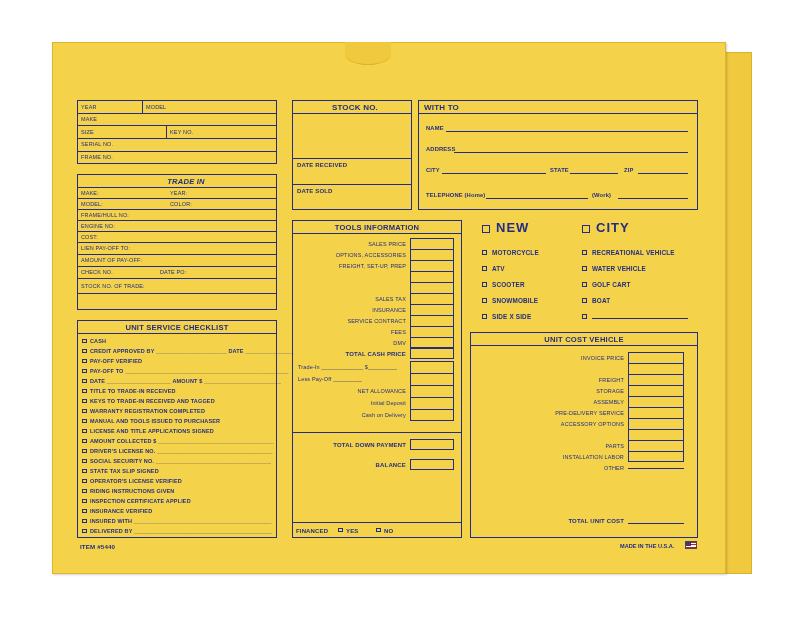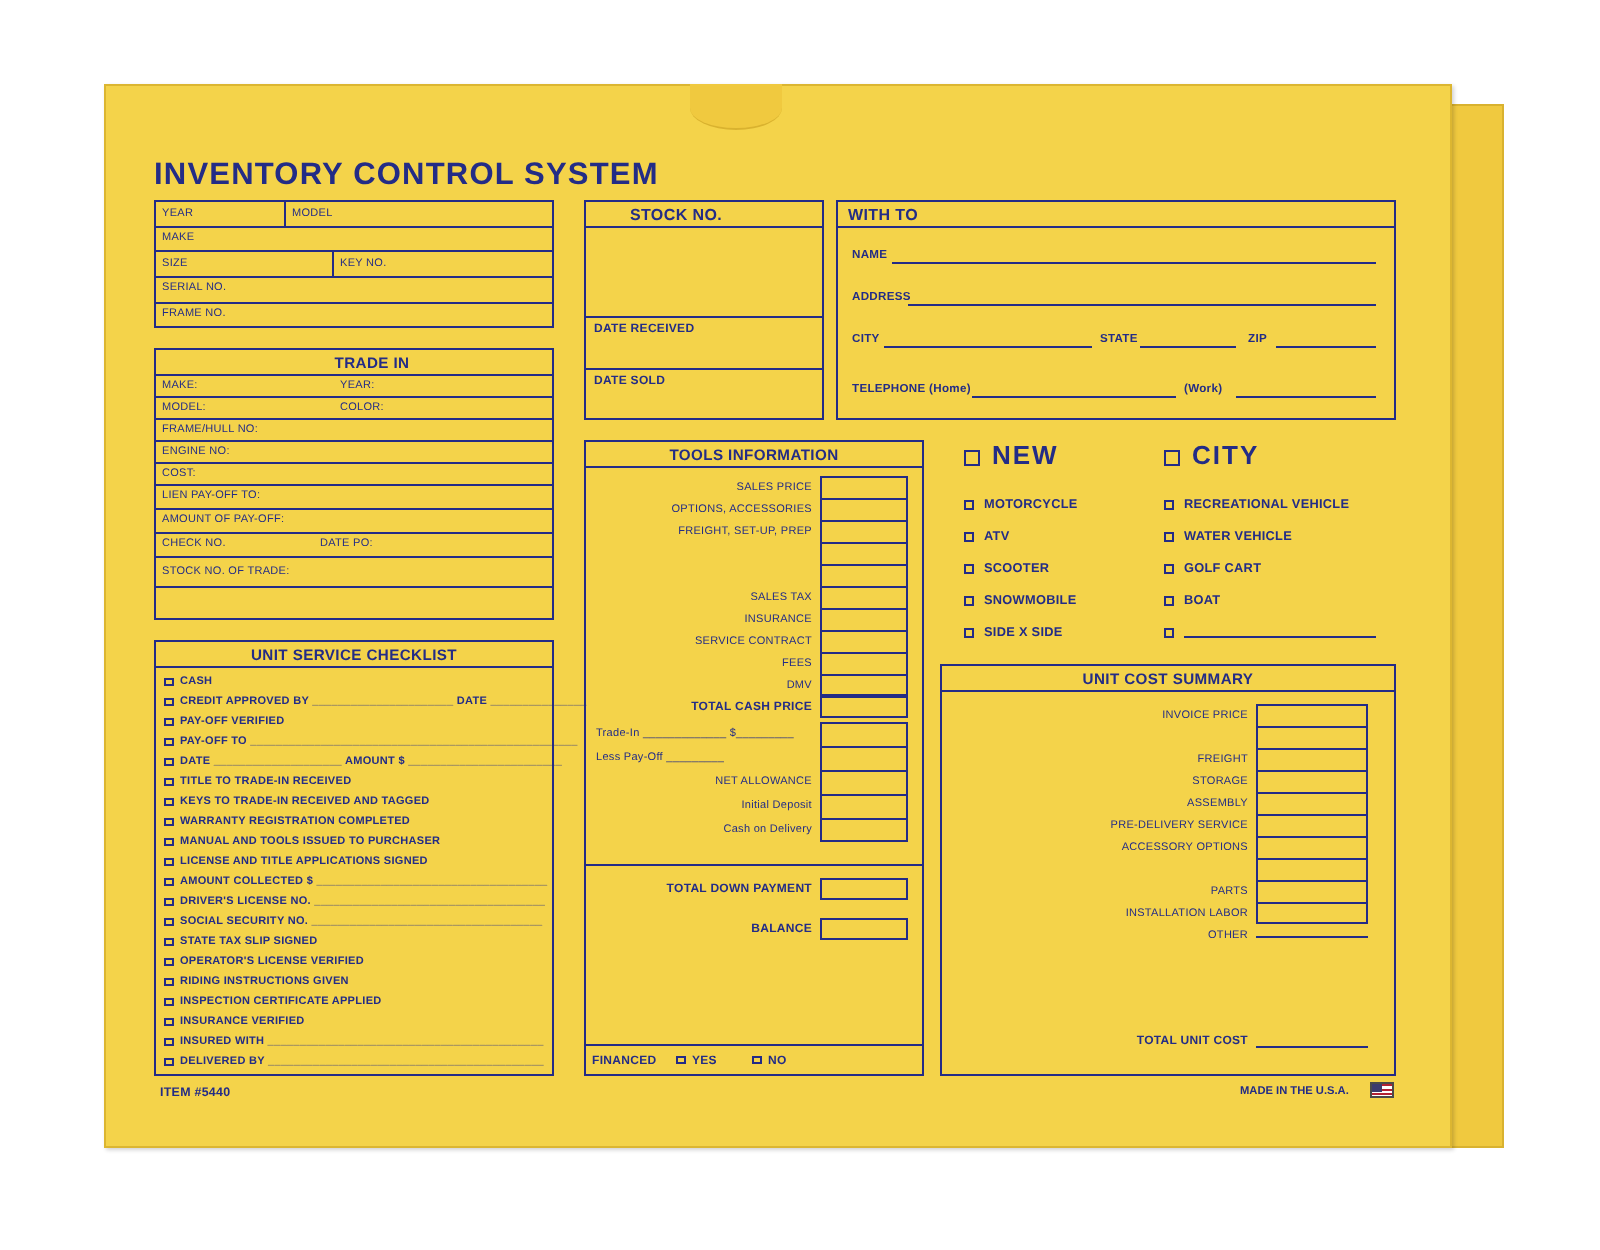--- a/index.html
+++ b/index.html
@@ -141,41 +141,40 @@
 <body>
 
 <div id="stage">
 
   <div class="sheet-back"></div>
   <div class="sheet-front"></div>
   <div class="notch"></div>
 
   <div class="form">
 
-    <div class="title">INVENTORY CONTROL SYSTEM</div>
 
     <div class="bx" style="left:7px; top:30px; width:200px; height:64px;"></div>
     <div class="hline" style="left:7px; top:42.5px; width:200px;"></div>
     <div class="hline" style="left:7px; top:55px; width:200px;"></div>
     <div class="hline" style="left:7px; top:67.5px; width:200px;"></div>
     <div class="hline" style="left:7px; top:80.5px; width:200px;"></div>
     <div class="vline" style="left:72px; top:30px; height:12.5px;"></div>
     <div class="vline" style="left:96px; top:55px; height:12.5px;"></div>
 
     <div class="lbl" style="left:11px; top:33.5px;">YEAR</div>
     <div class="lbl" style="left:76px; top:33.5px;">MODEL</div>
     <div class="lbl" style="left:11px; top:46px;">MAKE</div>
     <div class="lbl" style="left:11px; top:58.5px;">SIZE</div>
     <div class="lbl" style="left:100px; top:58.5px;">KEY NO.</div>
     <div class="lbl" style="left:11px; top:71px;">SERIAL NO.</div>
     <div class="lbl" style="left:11px; top:84px;">FRAME NO.</div>
 
     <div class="bx" style="left:7px; top:104px; width:200px; height:136px;"></div>
     <div class="hline" style="left:7px; top:117px; width:200px;"></div>
-    <div class="hdr" style="position:absolute; left:7px; top:107px; width:218px;">TRADE IN</div>
+    <div class="hdr" style="position:absolute; left:7px; top:107px; width:218px;font-style:italic;">TRADE IN</div>
 
     <div class="hline" style="left:7px; top:128px; width:200px;"></div>
     <div class="hline" style="left:7px; top:139px; width:200px;"></div>
     <div class="hline" style="left:7px; top:150px; width:200px;"></div>
     <div class="hline" style="left:7px; top:161px; width:200px;"></div>
     <div class="hline" style="left:7px; top:172px; width:200px;"></div>
     <div class="hline" style="left:7px; top:184px; width:200px;"></div>
     <div class="hline" style="left:7px; top:196px; width:200px;"></div>
     <div class="hline" style="left:7px; top:208px; width:200px;"></div>
     <div class="hline" style="left:7px; top:223px; width:200px;"></div>
@@ -254,21 +253,21 @@
     <div class="cb" style="left:12px; top:448.5px;"></div>
     <div class="lbl b" style="left:20px; top:448px;">INSURED WITH ___________________________________________</div>
 
     <div class="cb" style="left:12px; top:458.5px;"></div>
     <div class="lbl b" style="left:20px; top:458px;">DELIVERED BY ___________________________________________</div>
 
     <div class="lbl b" style="left:10px; top:473px; font-size:6.2px;">ITEM #5440</div>
 
     <div class="bx" style="left:222px; top:30px; width:120px; height:110px;"></div>
     <div class="hline" style="left:222px; top:43px; width:120px;"></div>
-    <div class="hdr" style="position:absolute; left:228px; top:33px; width:80px; text-align:center; font-size:8px;">STOCK NO.</div>
+    <div class="hdr" style="position:absolute; left:228px; top:33px; width:80px; text-align:right; font-size:8px;">STOCK NO.</div>
     <div class="hline" style="left:222px; top:88px; width:120px;"></div>
     <div class="hline" style="left:222px; top:114px; width:120px;"></div>
     <div class="lbl b" style="left:227px; top:92px; font-size:6px;">DATE RECEIVED</div>
     <div class="lbl b" style="left:227px; top:118px; font-size:6px;">DATE SOLD</div>
 
     <div class="bx" style="left:348px; top:30px; width:280px; height:110px;"></div>
     <div class="hline" style="left:348px; top:43px; width:280px;"></div>
     <div class="hdr" style="position:absolute; left:354px; top:33px; width:80px; text-align:left; font-size:8px;">WITH TO</div>
 
     <div class="lbl b" style="left:356px; top:55px; font-size:5.8px;">NAME</div>
@@ -365,21 +364,21 @@
     <div class="lbl b" style="left:522px; top:195px; font-size:6.4px;">WATER VEHICLE</div>
     <div class="cb" style="left:512px; top:212px;"></div>
     <div class="lbl b" style="left:522px; top:211px; font-size:6.4px;">GOLF CART</div>
     <div class="cb" style="left:512px; top:228px;"></div>
     <div class="lbl b" style="left:522px; top:227px; font-size:6.4px;">BOAT</div>
     <div class="cb" style="left:512px; top:244px;"></div>
     <div class="rule" style="left:522px; top:248px; width:96px;"></div>
 
     <div class="bx" style="left:400px; top:262px; width:228px; height:206px;"></div>
     <div class="hline" style="left:400px; top:275px; width:228px;"></div>
-    <div class="hdr" style="position:absolute; left:400px; top:265px; width:228px;">UNIT COST SUMMARY</div>
+    <div class="hdr" style="position:absolute; left:400px; top:265px; width:228px;">UNIT COST VEHICLE</div>
 
     <div class="amtbox" style="left:558px; top:282px; width:56px; height:110px;"></div>
     <div class="hline" style="left:558px; top:293px; width:56px;"></div>
     <div class="hline" style="left:558px; top:304px; width:56px;"></div>
     <div class="hline" style="left:558px; top:315px; width:56px;"></div>
     <div class="hline" style="left:558px; top:326px; width:56px;"></div>
     <div class="hline" style="left:558px; top:337px; width:56px;"></div>
     <div class="hline" style="left:558px; top:348px; width:56px;"></div>
     <div class="hline" style="left:558px; top:359px; width:56px;"></div>
     <div class="hline" style="left:558px; top:370px; width:56px;"></div>

